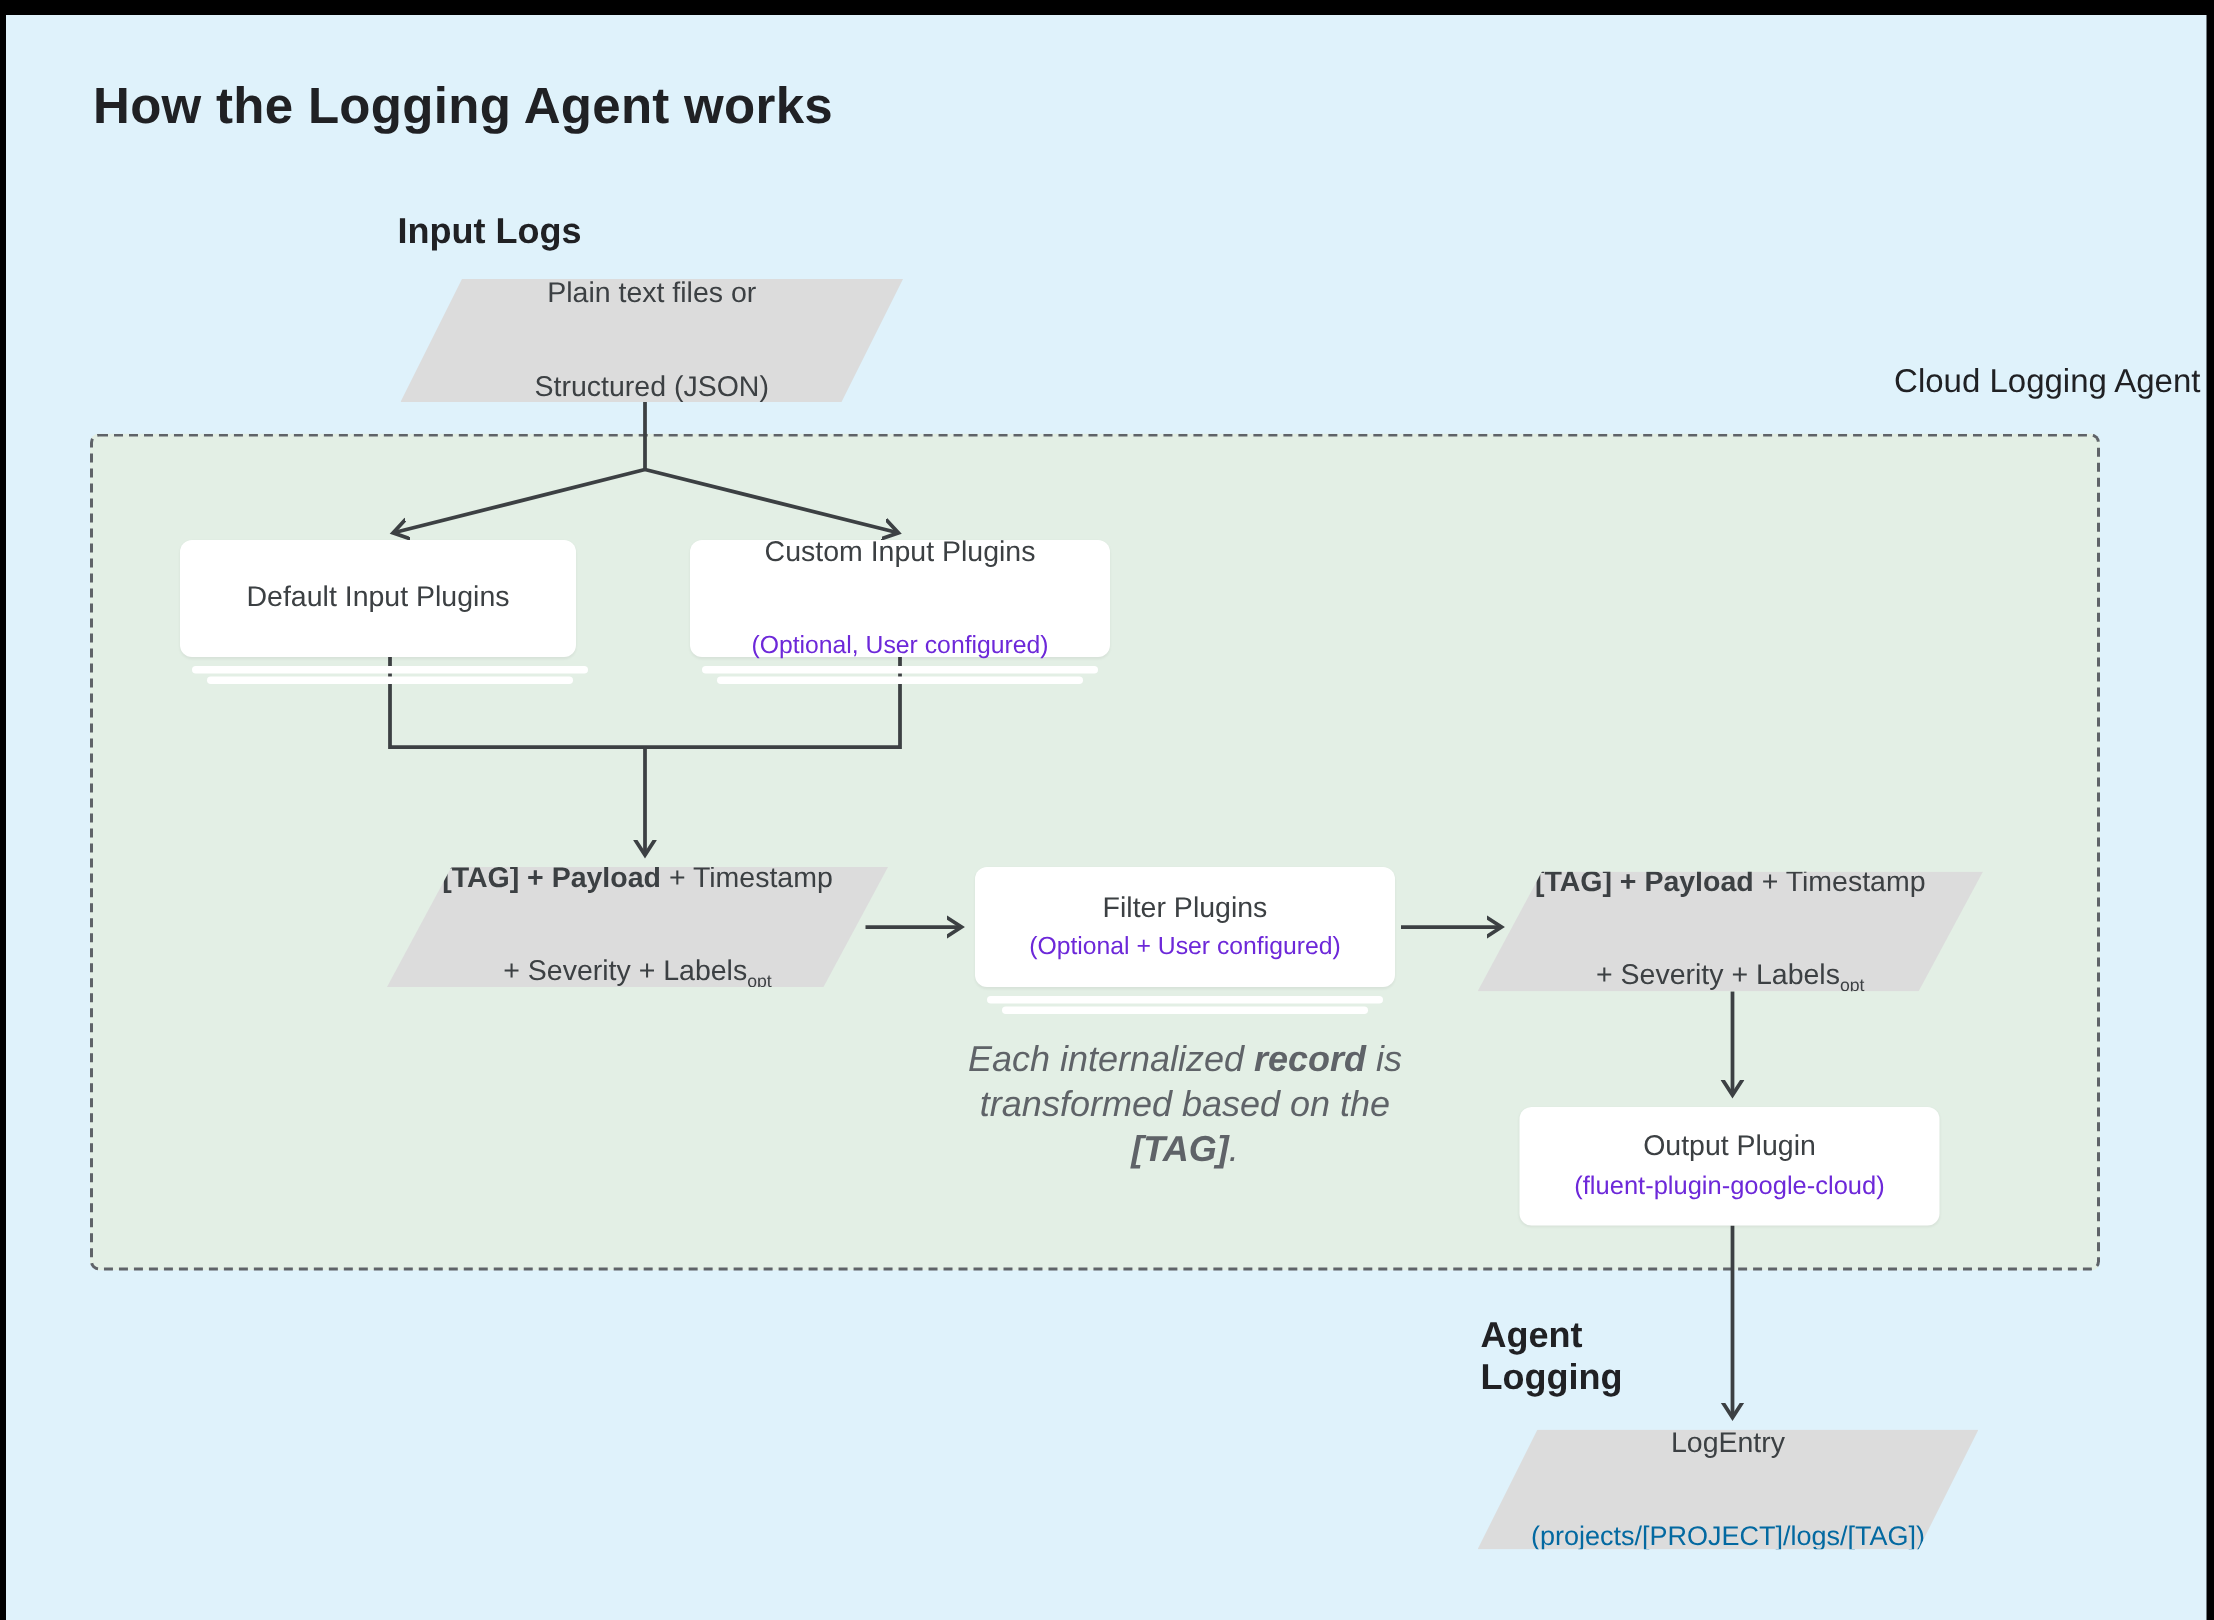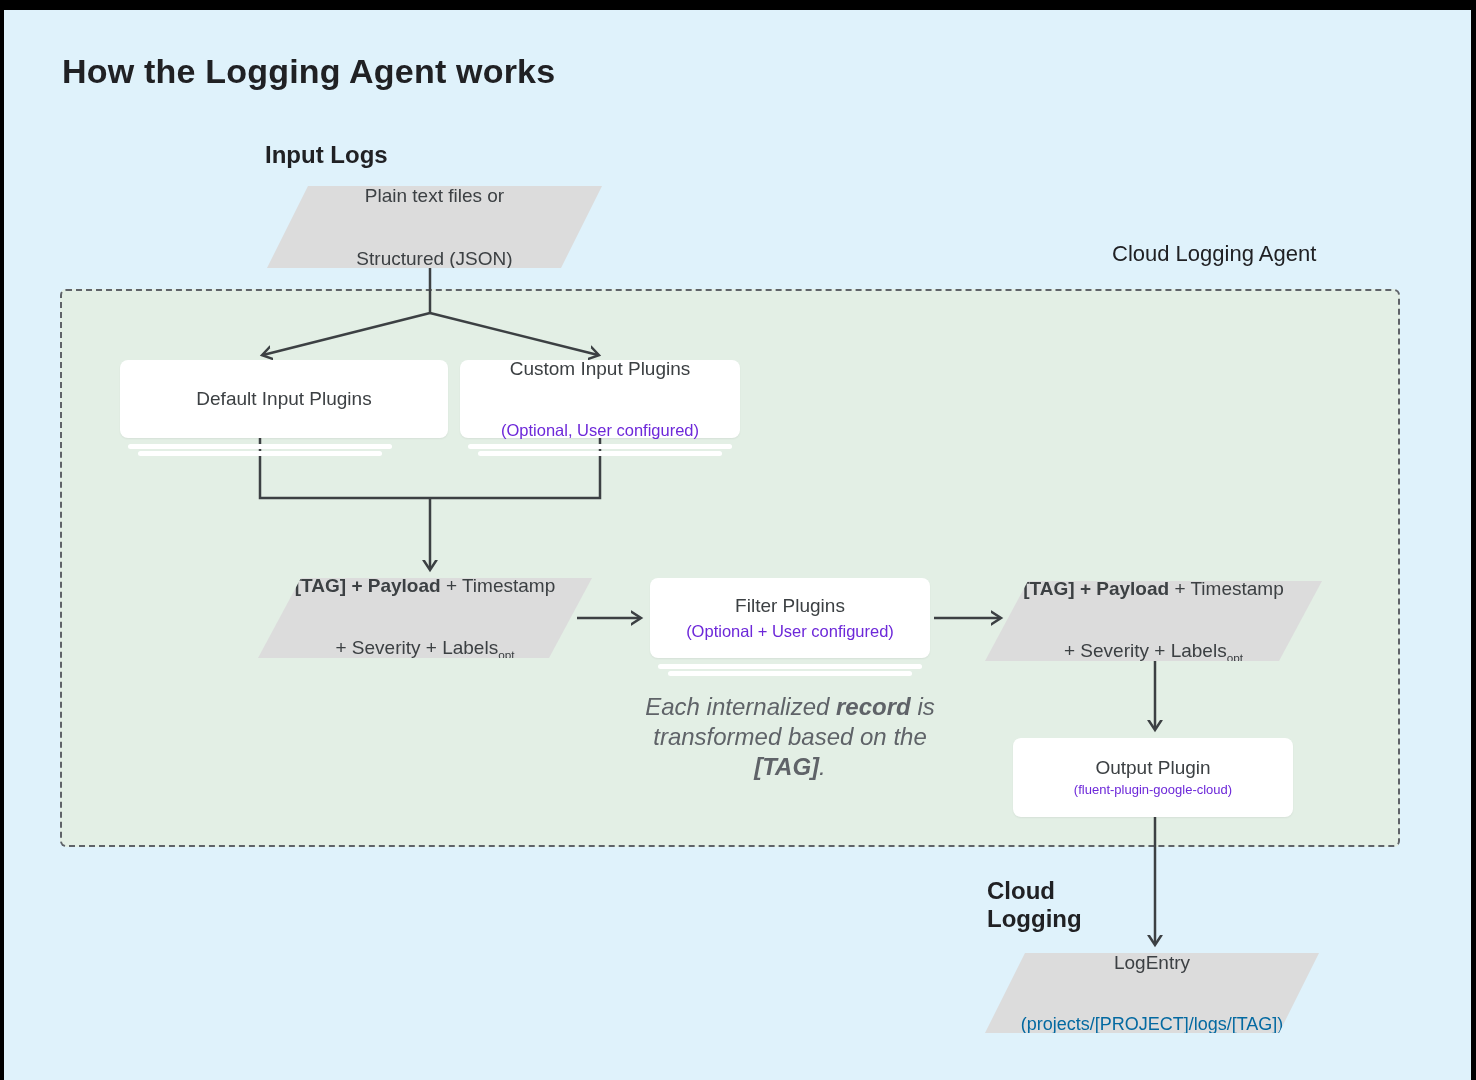--- a/index.html
+++ b/index.html
@@ -48,21 +48,21 @@
 </head>
 <body>
 
 <div class="frame">
   <div class="canvas"></div>
 
   <div class="abs page-title">How the Logging Agent works</div>
 
   <div class="abs section-label" style="left:265px;top:141px;">Input Logs</div>
 
-  <div class="abs agent-label" style="left:1112px;top:241px;width:263px;">Cloud Logging Agent</div>
+  <div class="abs agent-label" style="left:1204px;top:241px;width:263px;text-align:right;">Cloud Logging Agent</div>
 
   <div class="abs agent-box"></div>
 
   <svg class="abs connectors" width="1476" height="1080" viewBox="0 0 1476 1080">
     <defs>
       <marker id="arrow" markerWidth="22" markerHeight="22" refX="9" refY="10" orient="auto" markerUnits="userSpaceOnUse">
         <path d="M0,3.5 L10,10 L0,16.5" fill="none" stroke="#3c4043" stroke-width="2.5" stroke-linecap="round"></path>
       </marker>
     </defs>
     <g stroke="#3c4043" stroke-width="2.5" fill="none">
@@ -77,21 +77,21 @@
       <path d="M1155,817 L1155,944" marker-end="url(#arrow)"></path>
     </g>
   </svg>
 
   <div class="abs para" style="left:267px;top:186px;width:335px;height:82px;
        clip-path:polygon(41px 0, 100% 0, calc(100% - 41px) 100%, 0 100%);">
     <div>Plain text files or</div>
     <div>Structured (JSON)</div>
   </div>
 
-  <div class="abs card" style="left:120px;top:360px;width:328px;height:78px;">
+  <div class="abs card" style="left:120px;top:360px;width:264px;height:78px;">
     <div>Default Input Plugins</div>
   </div>
   <div class="abs stack-bar" style="left:128px;top:444px;width:264px;"></div>
   <div class="abs stack-bar" style="left:138px;top:451px;width:244px;"></div>
 
   <div class="abs card" style="left:460px;top:360px;width:280px;height:78px;gap:36px;">
     <div>Custom Input Plugins</div>
     <div class="subtitle">(Optional, User configured)</div>
   </div>
   <div class="abs stack-bar" style="left:468px;top:444px;width:264px;"></div>
@@ -117,23 +117,23 @@
   <div class="abs section-label" style="left:988px;top:533px;">Log Records</div>
 
   <div class="abs para" style="left:985px;top:581px;width:337px;height:80px;
        clip-path:polygon(43px 0, 100% 0, calc(100% - 43px) 100%, 0 100%);">
     <div><b>[TAG] + Payload</b><span> + Timestamp</span></div>
     <div><span>+ Severity + Labels</span><sub>opt</sub></div>
   </div>
 
   <div class="abs card" style="left:1013px;top:738px;width:280px;height:79px;">
     <div>Output Plugin</div>
-    <div class="subtitle" style="font-size:13px;">(fluent-plugin-google-cloud)</div>
+    <div class="subtitle" style="font-size:17px;">(fluent-plugin-google-cloud)</div>
   </div>
 
-  <div class="abs section-label" style="left:987px;top:877px;width:110px;line-height:1.15;">Cloud Logging</div>
+  <div class="abs section-label" style="left:987px;top:877px;width:110px;line-height:1.15;">Agent Logging</div>
 
   <div class="abs para" style="left:985px;top:953px;width:334px;height:80px;
        clip-path:polygon(40px 0, 100% 0, calc(100% - 40px) 100%, 0 100%);">
     <div>LogEntry</div>
     <div class="gray">(projects/[PROJECT]/logs/[TAG])</div>
   </div>
 </div>
 
 </body></html>

